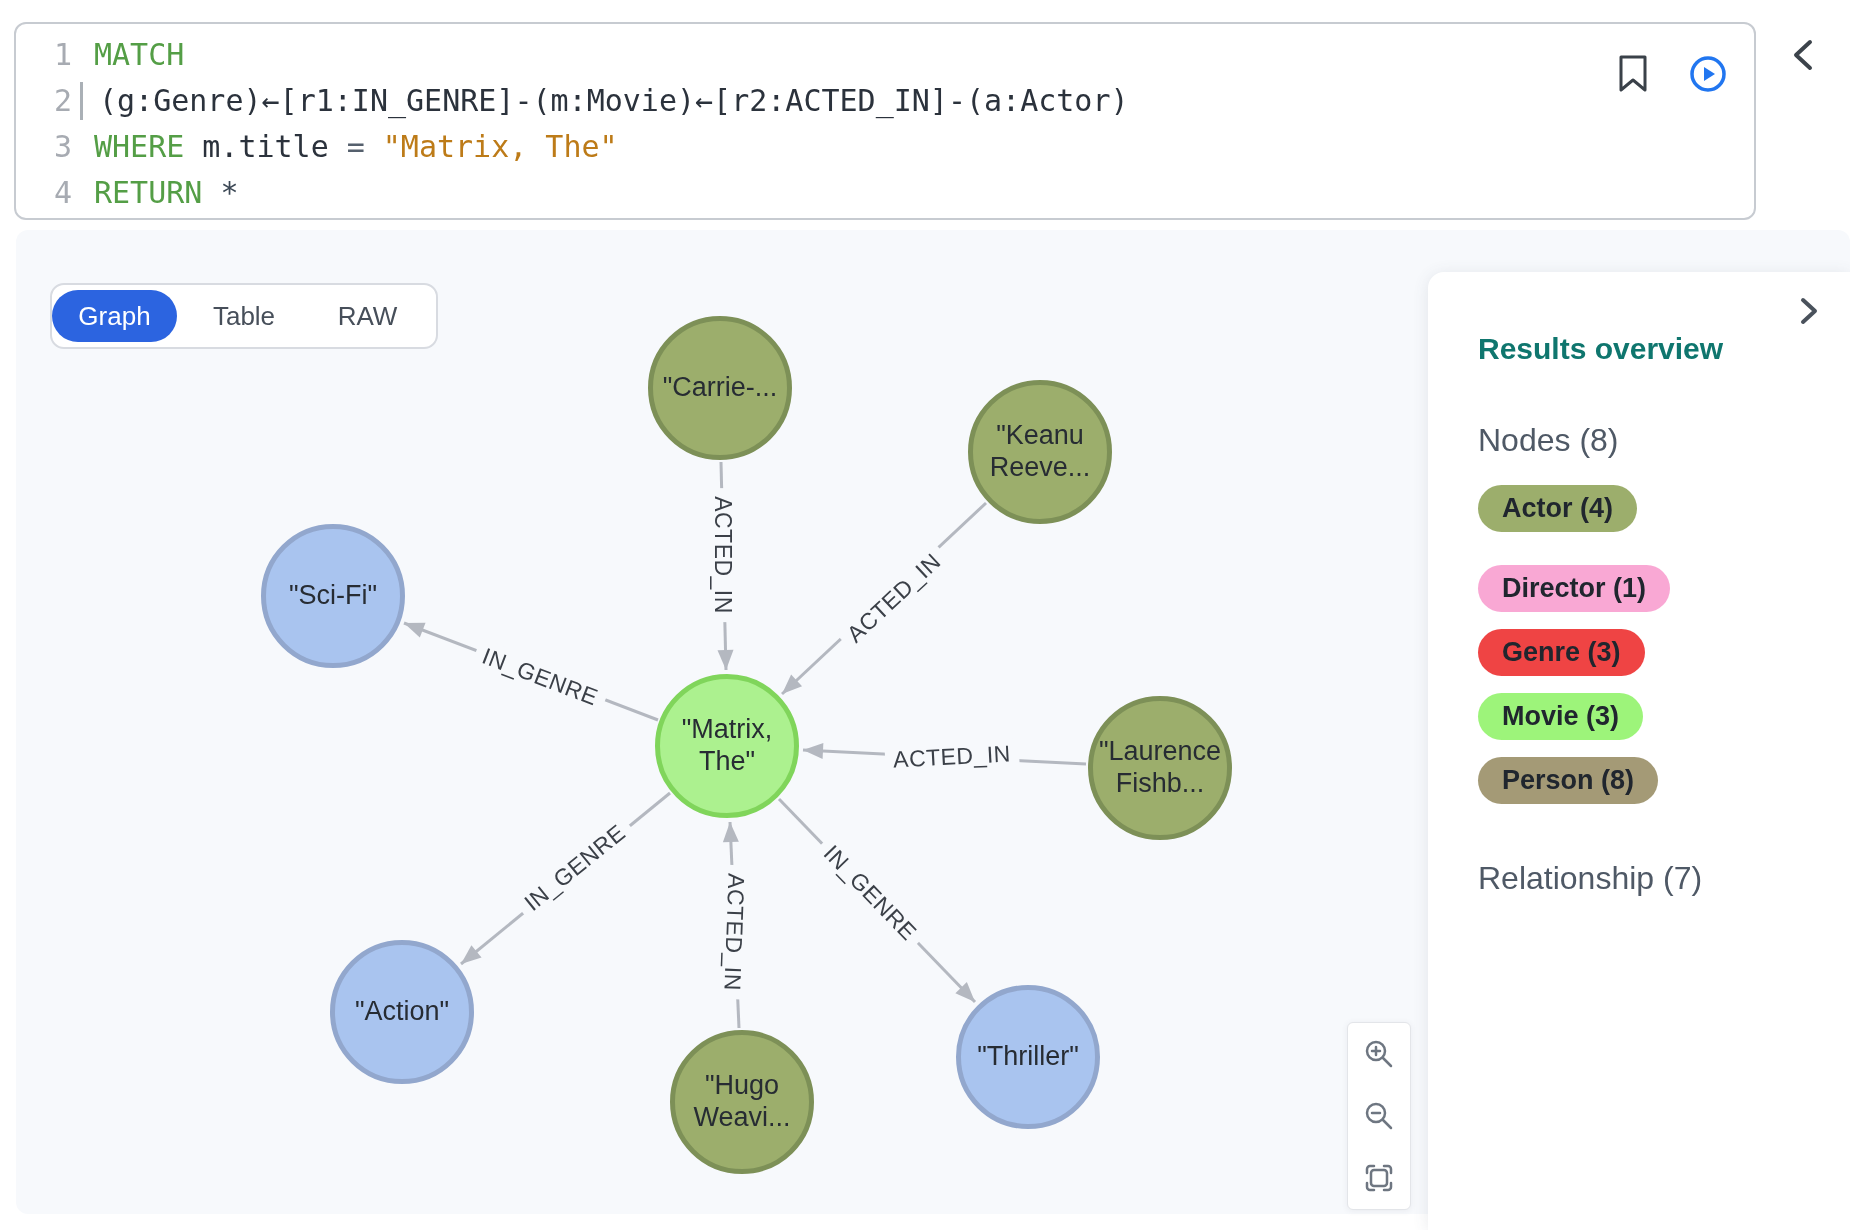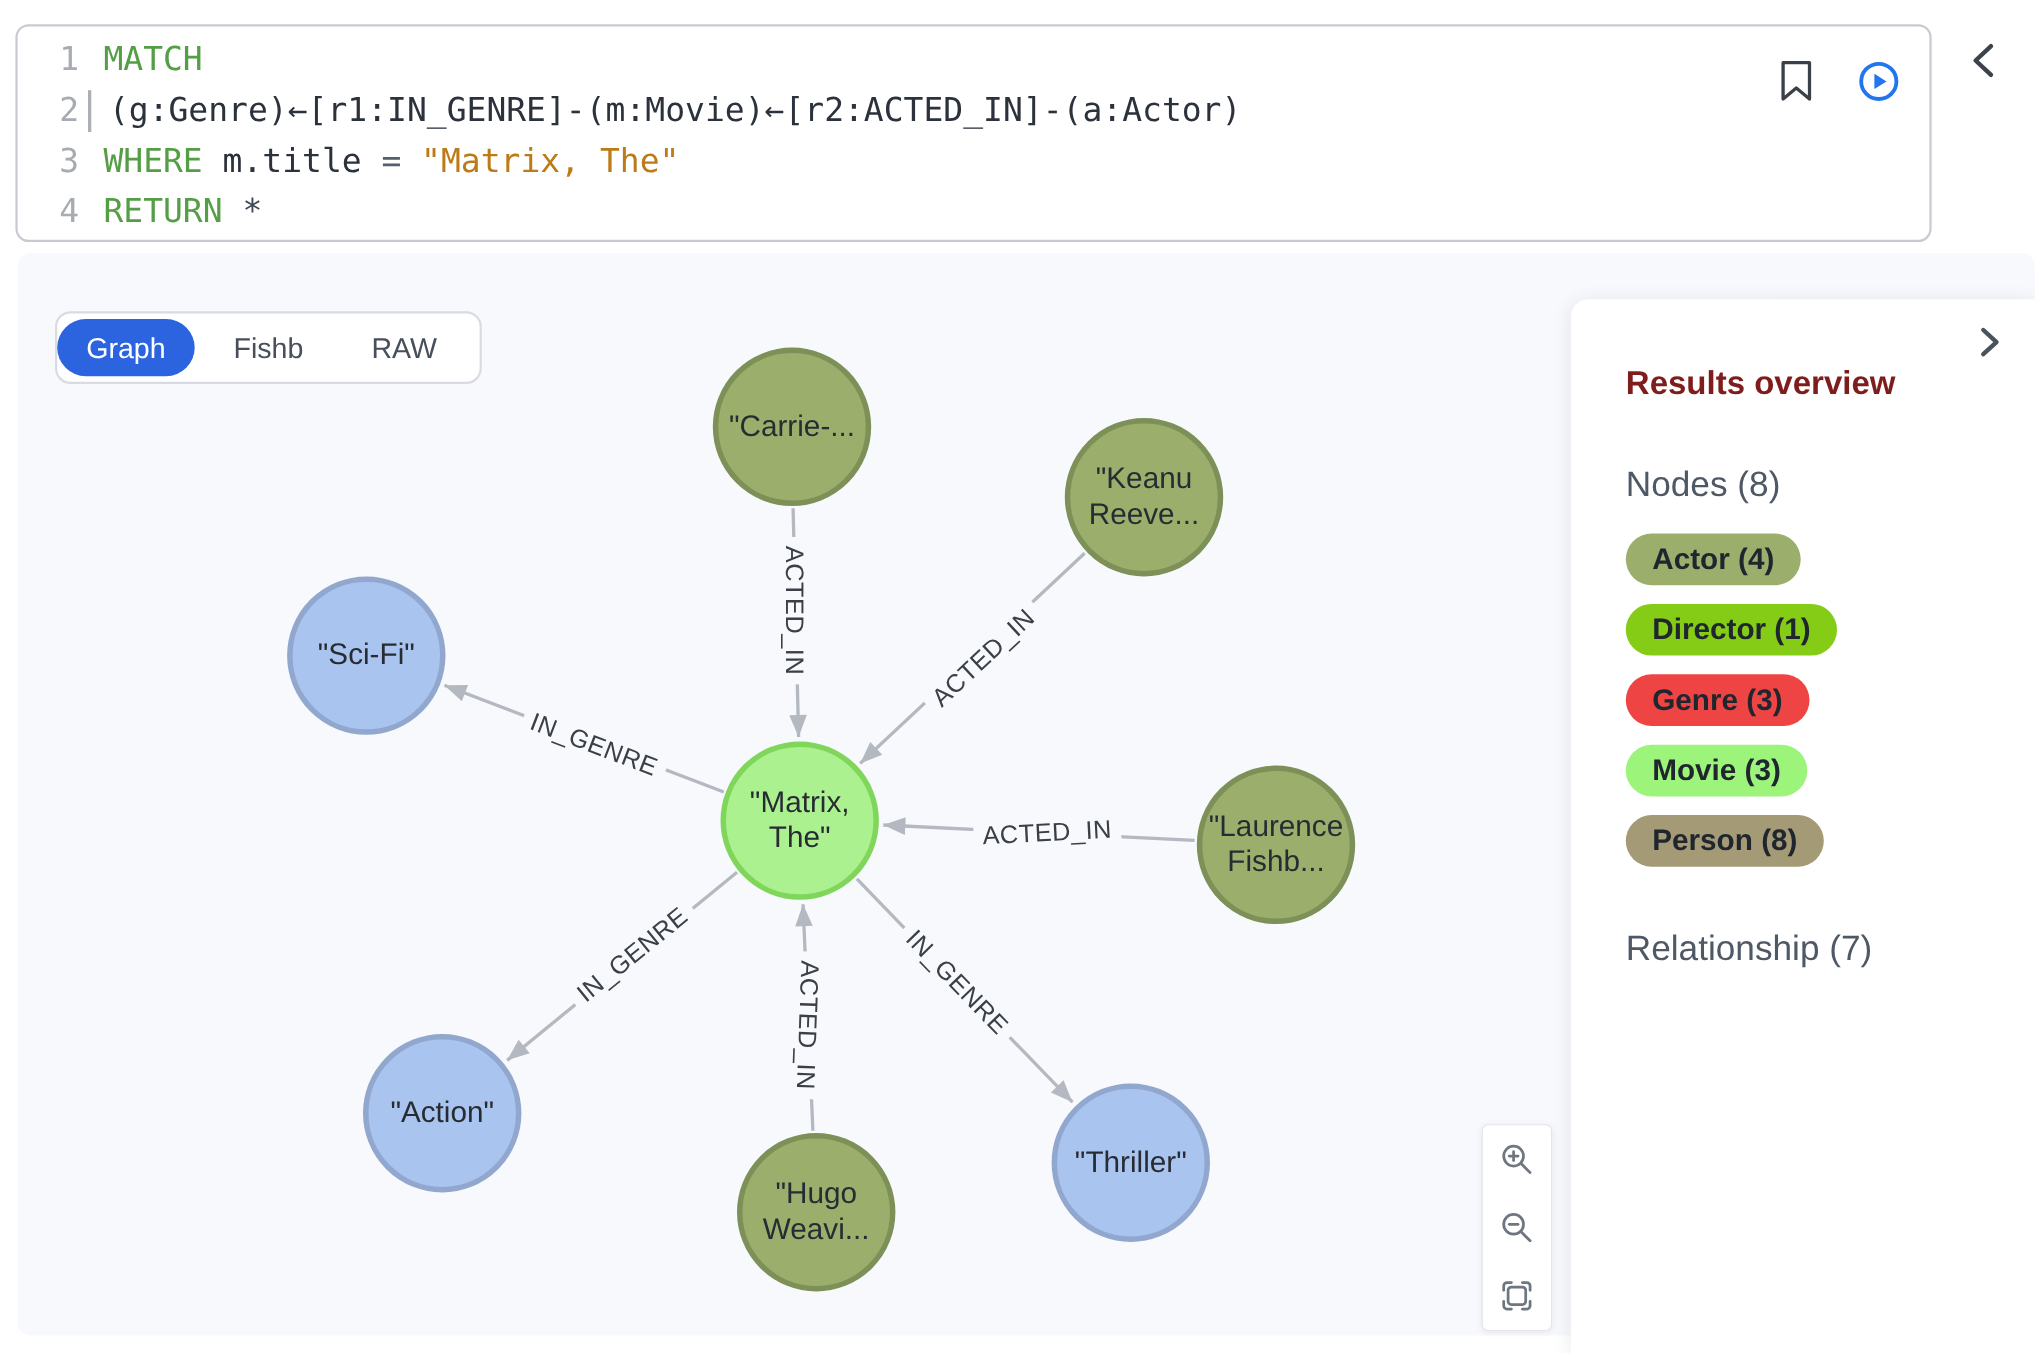--- a/index.html
+++ b/index.html
@@ -56,28 +56,28 @@
   .zoom-toolbar { position:absolute; left:1331px; top:792px; width:64px; height:188px;
                   background:#fff; border:1px solid #e3e5e9; border-radius:6px;
                   display:flex; flex-direction:column; align-items:center;
                   justify-content:space-around; box-shadow:0 1px 6px rgba(60,70,90,.08); }
 
   
   .results-panel { position:absolute; left:1428px; top:272px; width:422px; height:958px;
                    background:#ffffff; border-radius:16px 0 0 0;
                    box-shadow:0 2px 16px rgba(70,80,100,.12); padding:20px 26px 0 50px; }
   .panel-collapse { position:absolute; top:24px; right:28px; background:none; border:none; cursor:pointer; }
-  .panel-title { font-size:30px; font-weight:700; color:#7f1d1d; margin-top:40px; }
+  .panel-title { font-size:30px; font-weight:700; color:#0f766e; margin-top:40px; }
   .section-label { font-size:32px; color:#4f5966; margin-top:56px; }
   .badge-list { margin-top:26px; display:flex; flex-direction:column; align-items:flex-start; gap:17px; }
   .badge { border:none; cursor:pointer; font-family:"Liberation Sans",sans-serif;
            font-size:27px; font-weight:700; color:#20262e; border-radius:26px;
            padding:8px 24px; }
   .badge.actor    { background:#9cae6c; }
-  .badge.director { background:#84cc16; }
+  .badge.director { background:#f9a8d4;margin-top:16px; }
   .badge.genre    { background:#ef4444; }
   .badge.movie    { background:#9df47a; }
   .badge.person   { background:#a49a76; }
   .chip-list { margin-top:24px; display:flex; flex-direction:column; align-items:flex-start; gap:5px; }
   .chip { border:none; cursor:pointer; font-family:"Liberation Sans",sans-serif;
           font-size:27px; font-weight:700; color:#1d2330; background:#e6e8ec;
           padding:7px 30px;
           clip-path:polygon(16px 0, calc(100% - 16px) 0, 100% 50%, calc(100% - 16px) 100%, 16px 100%, 0 50%); }
 </style>
 </head>
@@ -162,21 +162,21 @@
 The"</div>
   <div class="node person" style="left:1072px; top:466px;">"Laurence
 Fishb...</div>
   <div class="node genre" style="left:314px;  top:710px;">"Action"</div>
   <div class="node person" style="left:654px;  top:800px;">"Hugo
 Weavi...</div>
   <div class="node genre" style="left:940px;  top:755px;">"Thriller"</div>
 
   <div class="view-tabs">
     <button class="tab t-graph active">Graph</button>
-    <button class="tab t-table">Fishb</button>
+    <button class="tab t-table">Table</button>
     <button class="tab t-raw">RAW</button>
   </div>
 
   <div class="zoom-toolbar">
     <button class="icon-btn">
       <svg width="32" height="32" viewBox="0 0 32 32">
         <circle cx="13" cy="13" r="9" fill="none" stroke="#6e7681" stroke-width="2.5"></circle>
         <line x1="20" y1="20" x2="28" y2="28" stroke="#6e7681" stroke-width="2.5" stroke-linecap="round"></line>
         <line x1="9" y1="13" x2="17" y2="13" stroke="#6e7681" stroke-width="2.5" stroke-linecap="round"></line>
         <line x1="13" y1="9" x2="13" y2="17" stroke="#6e7681" stroke-width="2.5" stroke-linecap="round"></line>

